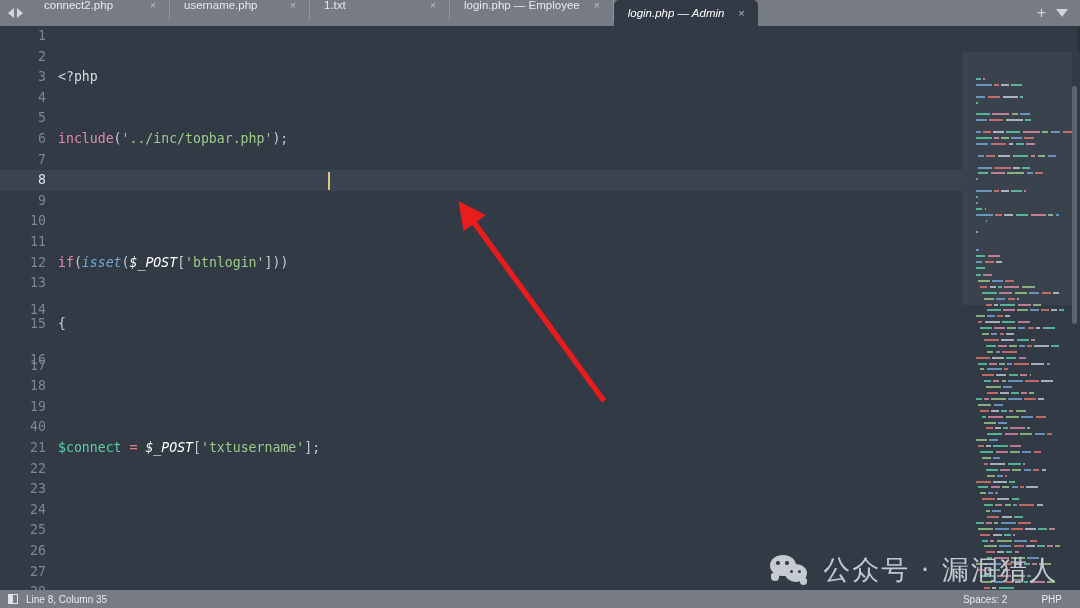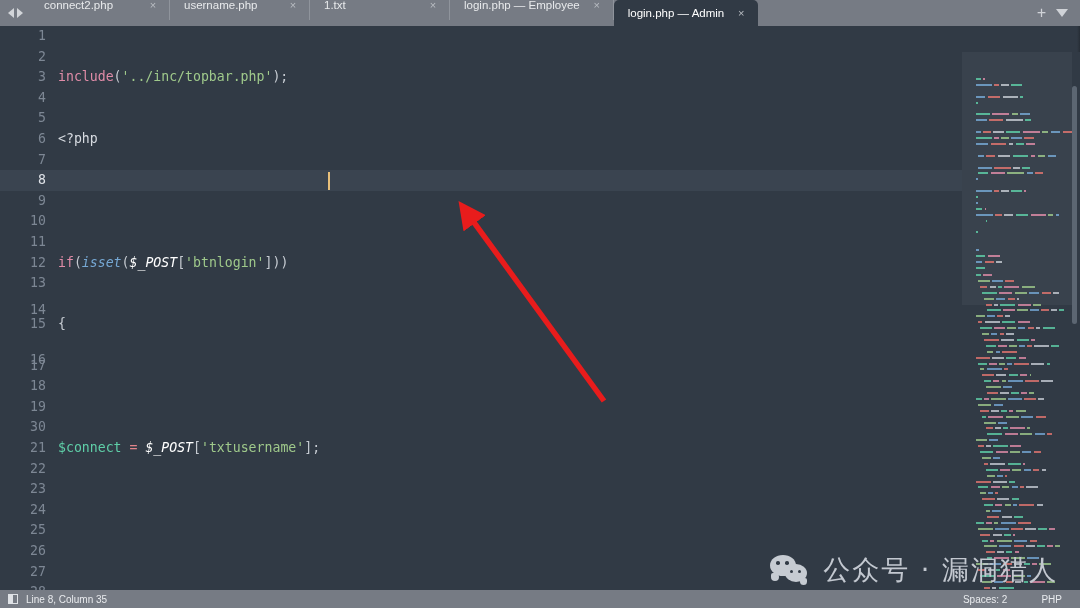--- a/index.html
+++ b/index.html
@@ -39,21 +39,21 @@
     background:#8f949c;
   }
   .tab.w1 .label{ min-width:112px; }
   .tab.w2 .label{ min-width:112px; }
   .tab.w3 .label{ min-width:112px; }
   .tab.w4 .label{ min-width:100px; }
   .tab.active{
     background:#313a45; height:26px; border-radius:5px 5px 0 0;
     color:#fff;
   }
-  .tab.active .label{ min-width:95px; }
+  .tab.active .label{ min-width:95px;font-style:italic; }
   #tabspacer{ flex:1 1 auto; height:26px; }
   #tabactions{
     flex:0 0 auto; display:flex; align-items:center; gap:10px;
     padding:0 12px 0 0; height:26px; color:#cfd2d7;
   }
   #plusbtn{ font-size:15px; line-height:1; color:#cfd2d7; }
   #dropcaret{
     width:0;height:0;border-left:6px solid transparent;
     border-right:6px solid transparent;border-top:8px solid #cfd2d7;
   }
@@ -214,34 +214,34 @@
     <span class="lnum" style="top:185.4px">10</span>
     <span class="lnum" style="top:206px">11</span>
     <span class="lnum" style="top:226.6px">12</span>
     <span class="lnum" style="top:247.2px">13</span>
     <span class="lnum" style="top:274px">14</span>
     <span class="lnum" style="top:288.4px">15</span>
     <span class="lnum" style="top:324px">16</span>
     <span class="lnum" style="top:329.6px">17</span>
     <span class="lnum" style="top:350.2px">18</span>
     <span class="lnum" style="top:370.8px">19</span>
-    <span class="lnum" style="top:391.4px">30</span>
+    <span class="lnum" style="top:391.4px">40</span>
     <span class="lnum" style="top:412px">21</span>
     <span class="lnum" style="top:432.6px">22</span>
     <span class="lnum" style="top:453.2px">23</span>
     <span class="lnum" style="top:473.8px">24</span>
     <span class="lnum" style="top:494.4px">25</span>
     <span class="lnum" style="top:515px">26</span>
     <span class="lnum" style="top:535.6px">27</span>
     <span class="lnum" style="top:556.2px">28</span>
   </div>
 
   <div id="code">
+    <div class="ln"><span class="php">&lt;?php</span></div>
     <div class="ln"><span class="kw">include</span><span class="pun">(</span><span class="str">'../inc/topbar.php'</span><span class="pun">);</span></div>
-    <div class="ln"><span class="php">&lt;?php</span></div>
     <div class="ln"></div>
     <div class="ln"><span class="kw">if</span><span class="pun">(</span><span class="fn">isset</span><span class="pun">(</span><span class="sup">$_POST</span><span class="pun">[</span><span class="str">'btnlogin'</span><span class="pun">]))</span></div>
     <div class="ln"><span class="pun">{</span></div>
     <div class="ln"></div>
     <div class="ln"><span class="var">$connect</span> <span class="op">=</span> <span class="sup">$_POST</span><span class="pun">[</span><span class="str">'txtusername'</span><span class="pun">];</span></div>
     <div class="ln"></div>
     
     
     
     

